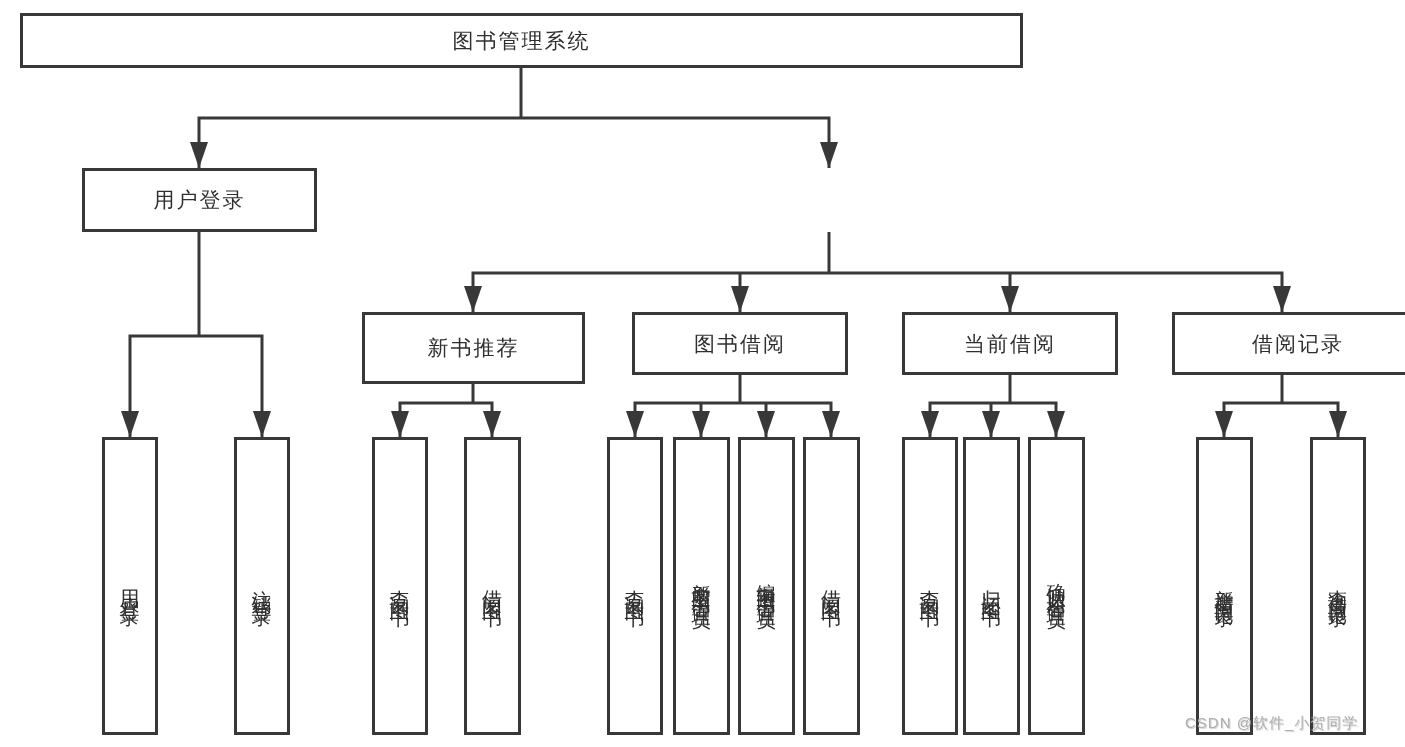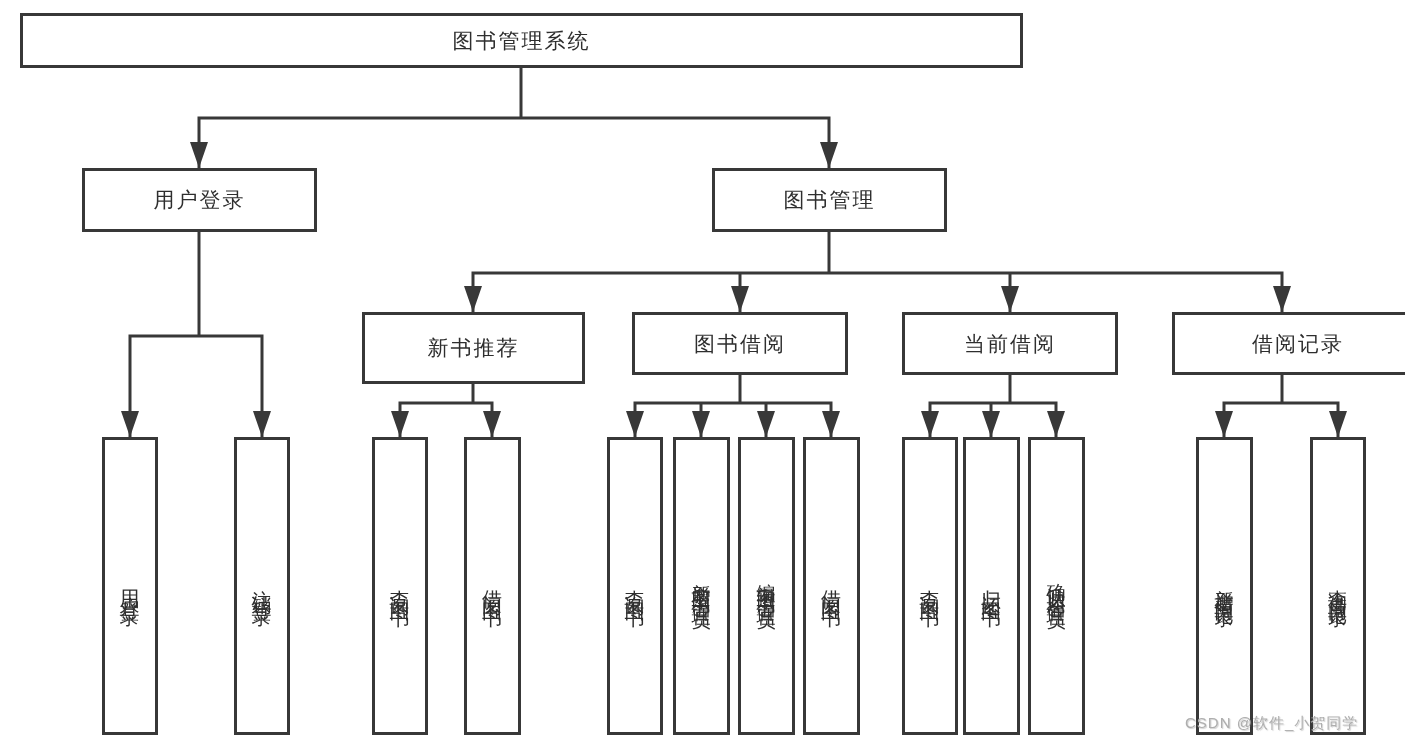--- a/index.html
+++ b/index.html
@@ -107,23 +107,20 @@
     </g>
   </svg>
 
   <div class="node h" style="left:20px;top:13px;width:1003px;height:55px">
     <span>图书管理系统</span>
   </div>
 
   <div class="node h" style="left:82px;top:168px;width:235px;height:64px">
     <span>用户登录</span>
   </div>
-  <div class="node h" style="left:712px;top:168px;width:235px;height:64px">
-    <span>图书管理</span>
-  </div>
 
   <div class="node h" style="left:362px;top:312px;width:223px;height:72px">
     <span>新书推荐</span>
   </div>
   <div class="node h" style="left:902px;top:312px;width:216px;height:63px">
     <span>当前借阅</span>
   </div>
   <div class="node h" style="left:632px;top:312px;width:216px;height:63px">
     <span>图书借阅</span>
   </div>

